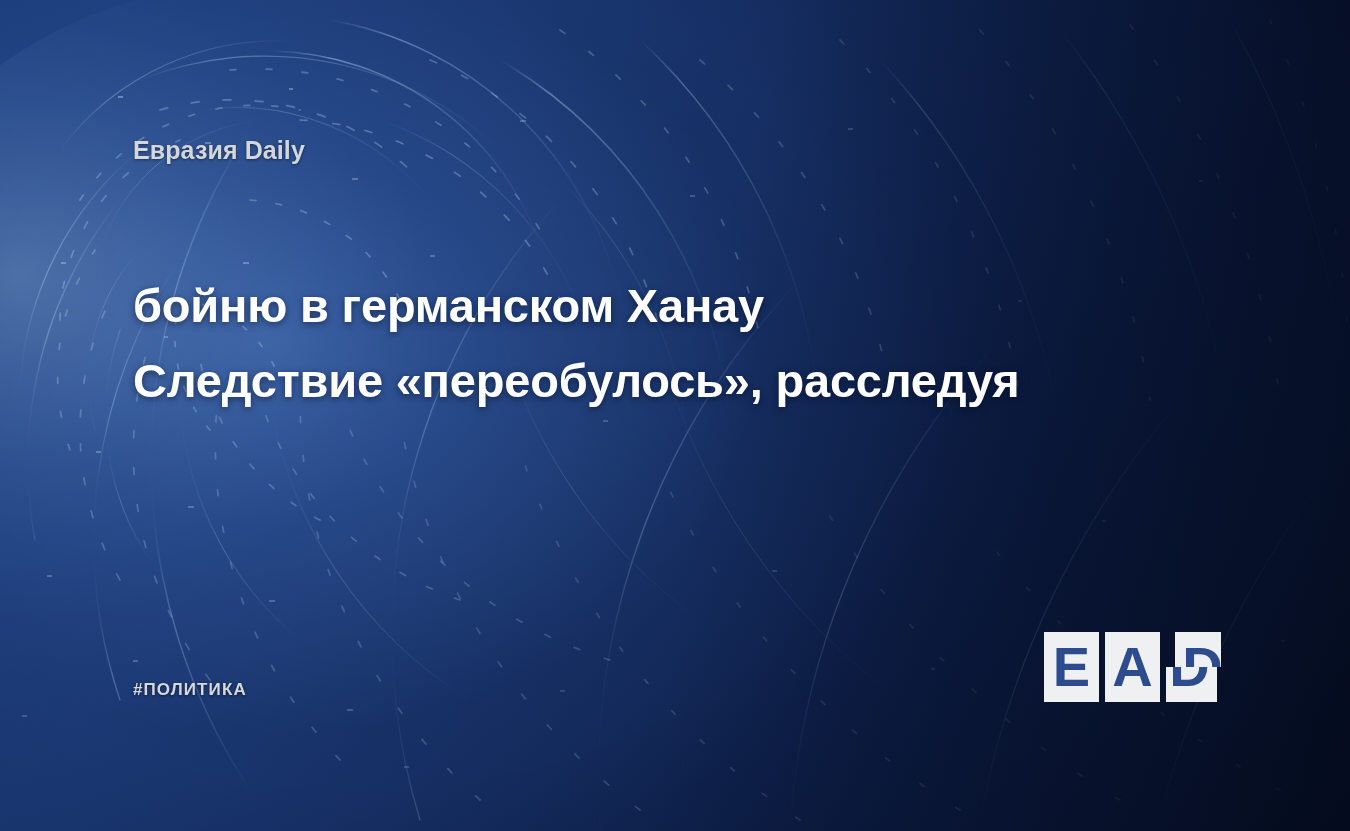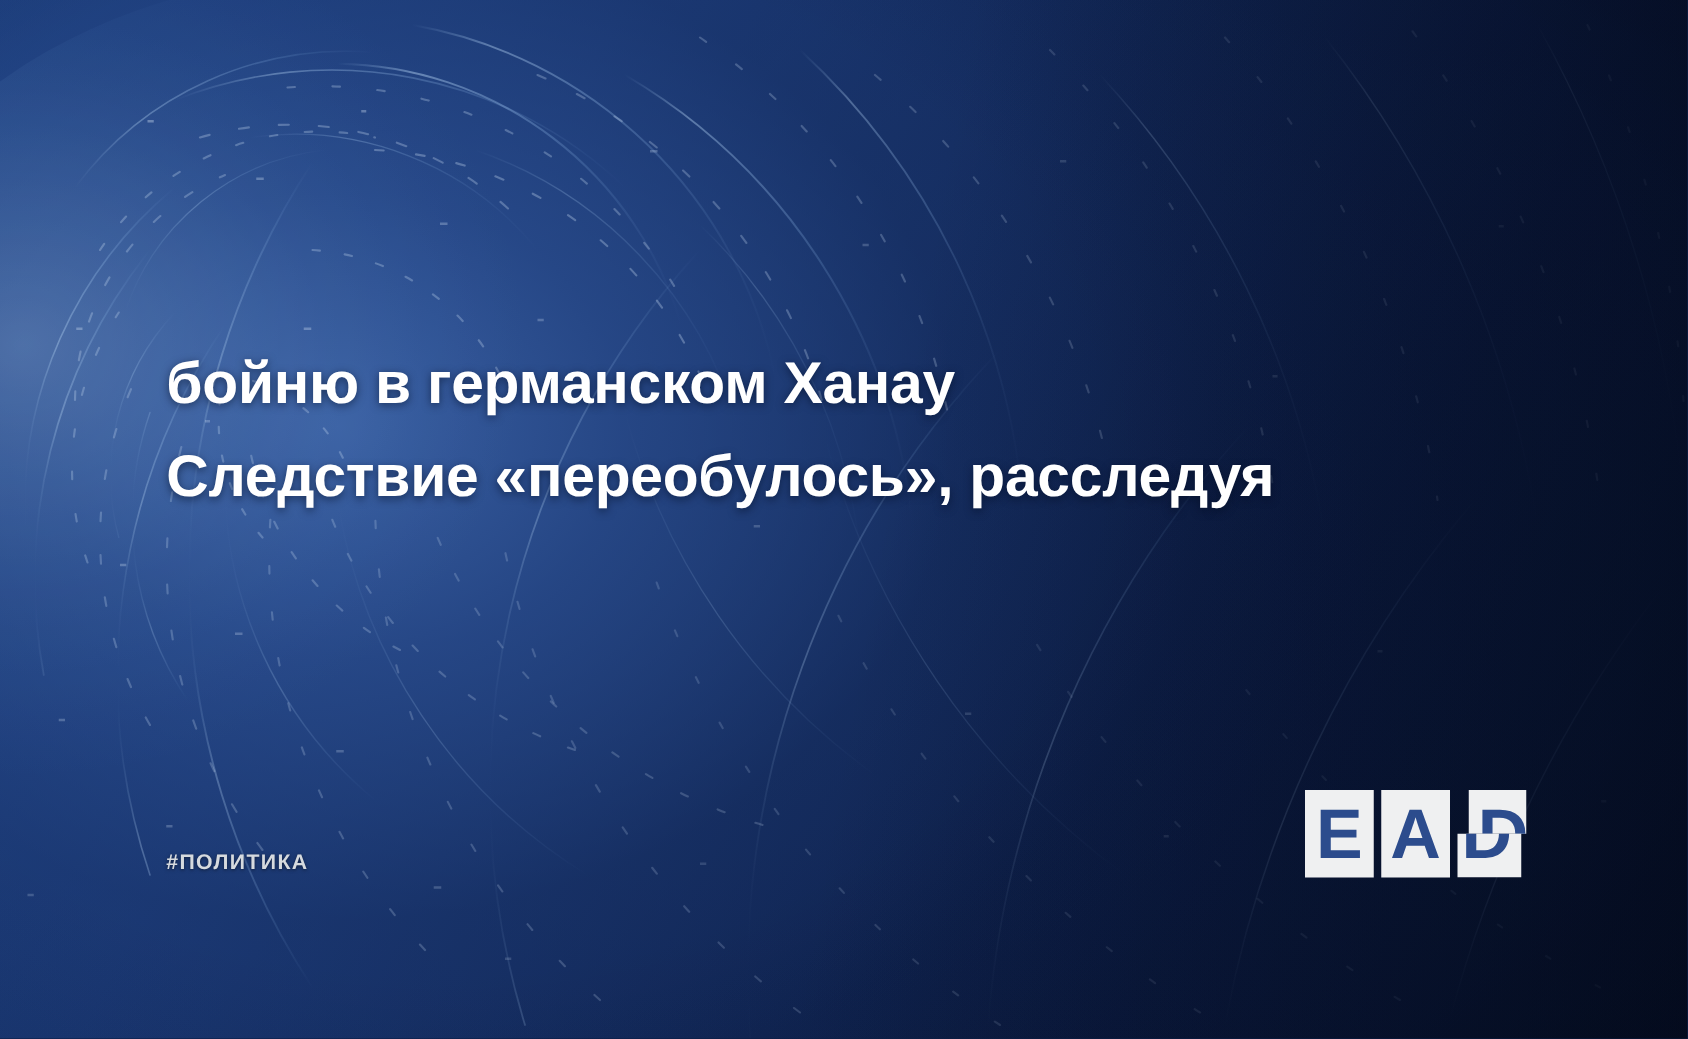--- a/index.html
+++ b/index.html
@@ -293,20 +293,21 @@
       <rect x="404" y="766" width="5" height="2" opacity=".34"></rect>
       <rect x="560" y="690" width="5" height="2" opacity=".3"></rect>
     </g>
   </svg>
 
   <div class="bg-layer bg-darkright"></div>
   <div class="bg-layer bg-vignette"></div>
 
   <div class="content">
 
+    <div class="brand">Евразия Daily</div>
 
     <h1 class="headline">
       <span class="hl-line">бойню в германском Ханау</span>
       <span class="hl-line">Следствие «переобулось», расследуя</span>
     </h1>
 
     <div class="tag">#ПОЛИТИКА</div>
 
     <div class="ead">
       <div class="ead-tile">

